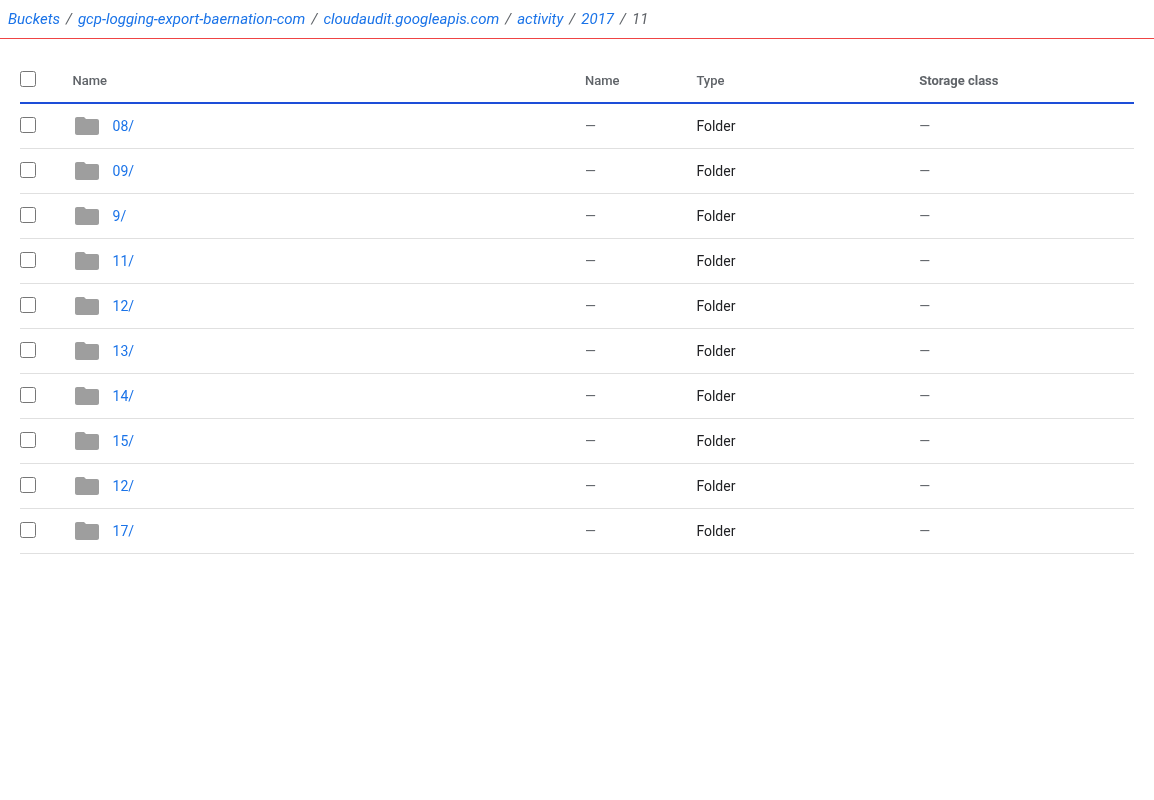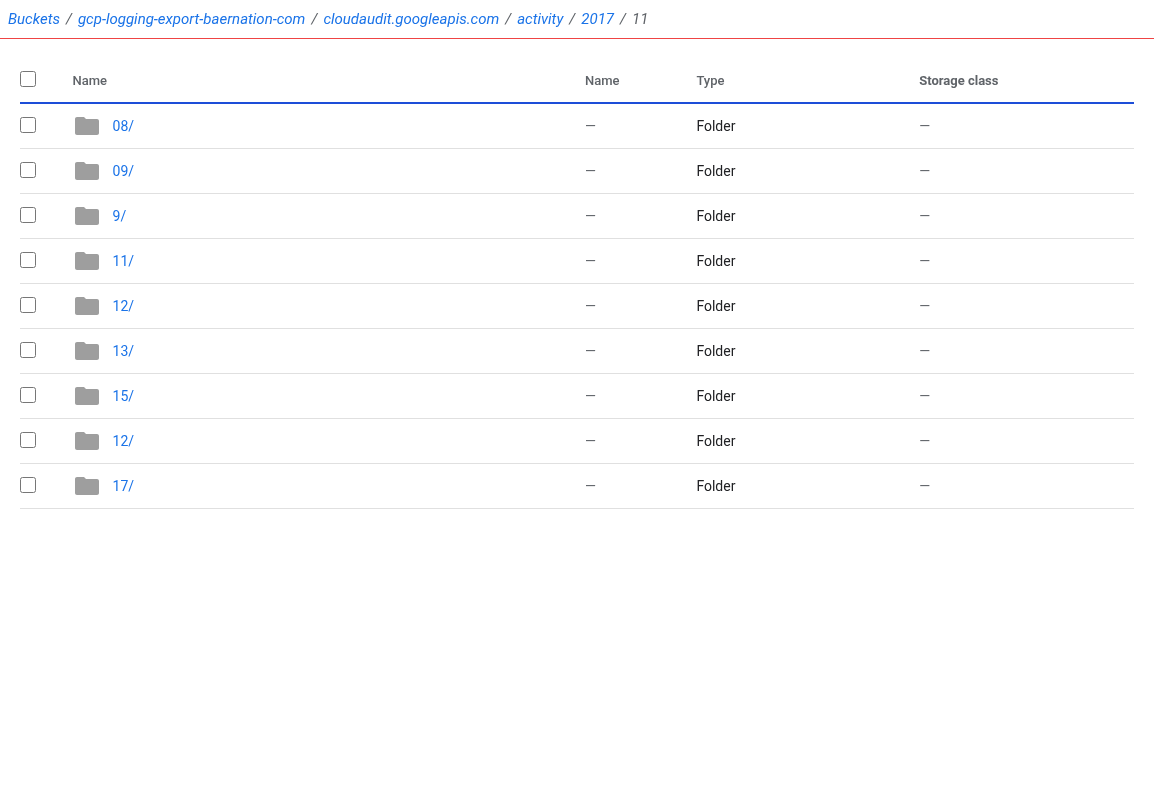--- a/index.html
+++ b/index.html
@@ -243,20 +243,34 @@
           <td>Folder</td>
           <td class="dash">—</td>
         </tr>
         <tr>
           <td class="col-checkbox"><input type="checkbox" style=""></td>
           <td>
             <div class="row-name-cell">
               <svg class="folder-icon" viewBox="0 0 28 24" fill="none">
                 <path d="M2 5C2 3.9 2.9 3 4 3H11L13 5H24C25.1 5 26 5.9 26 7V19C26 20.1 25.1 21 24 21H4C2.9 21 2 20.1 2 19V5Z" fill="#9e9e9e"></path>
               </svg>
+              <span class="folder-name"><a href="#">14/</a></span>
+            </div>
+          </td>
+          <td class="dash">—</td>
+          <td>Folder</td>
+          <td class="dash">—</td>
+        </tr>
+        <tr>
+          <td class="col-checkbox"><input type="checkbox" style=""></td>
+          <td>
+            <div class="row-name-cell">
+              <svg class="folder-icon" viewBox="0 0 28 24" fill="none">
+                <path d="M2 5C2 3.9 2.9 3 4 3H11L13 5H24C25.1 5 26 5.9 26 7V19C26 20.1 25.1 21 24 21H4C2.9 21 2 20.1 2 19V5Z" fill="#9e9e9e"></path>
+              </svg>
               <span class="folder-name"><a href="#">15/</a></span>
             </div>
           </td>
           <td class="dash">—</td>
           <td>Folder</td>
           <td class="dash">—</td>
         </tr>
         <tr>
           <td class="col-checkbox"><input type="checkbox" style=""></td>
           <td>

